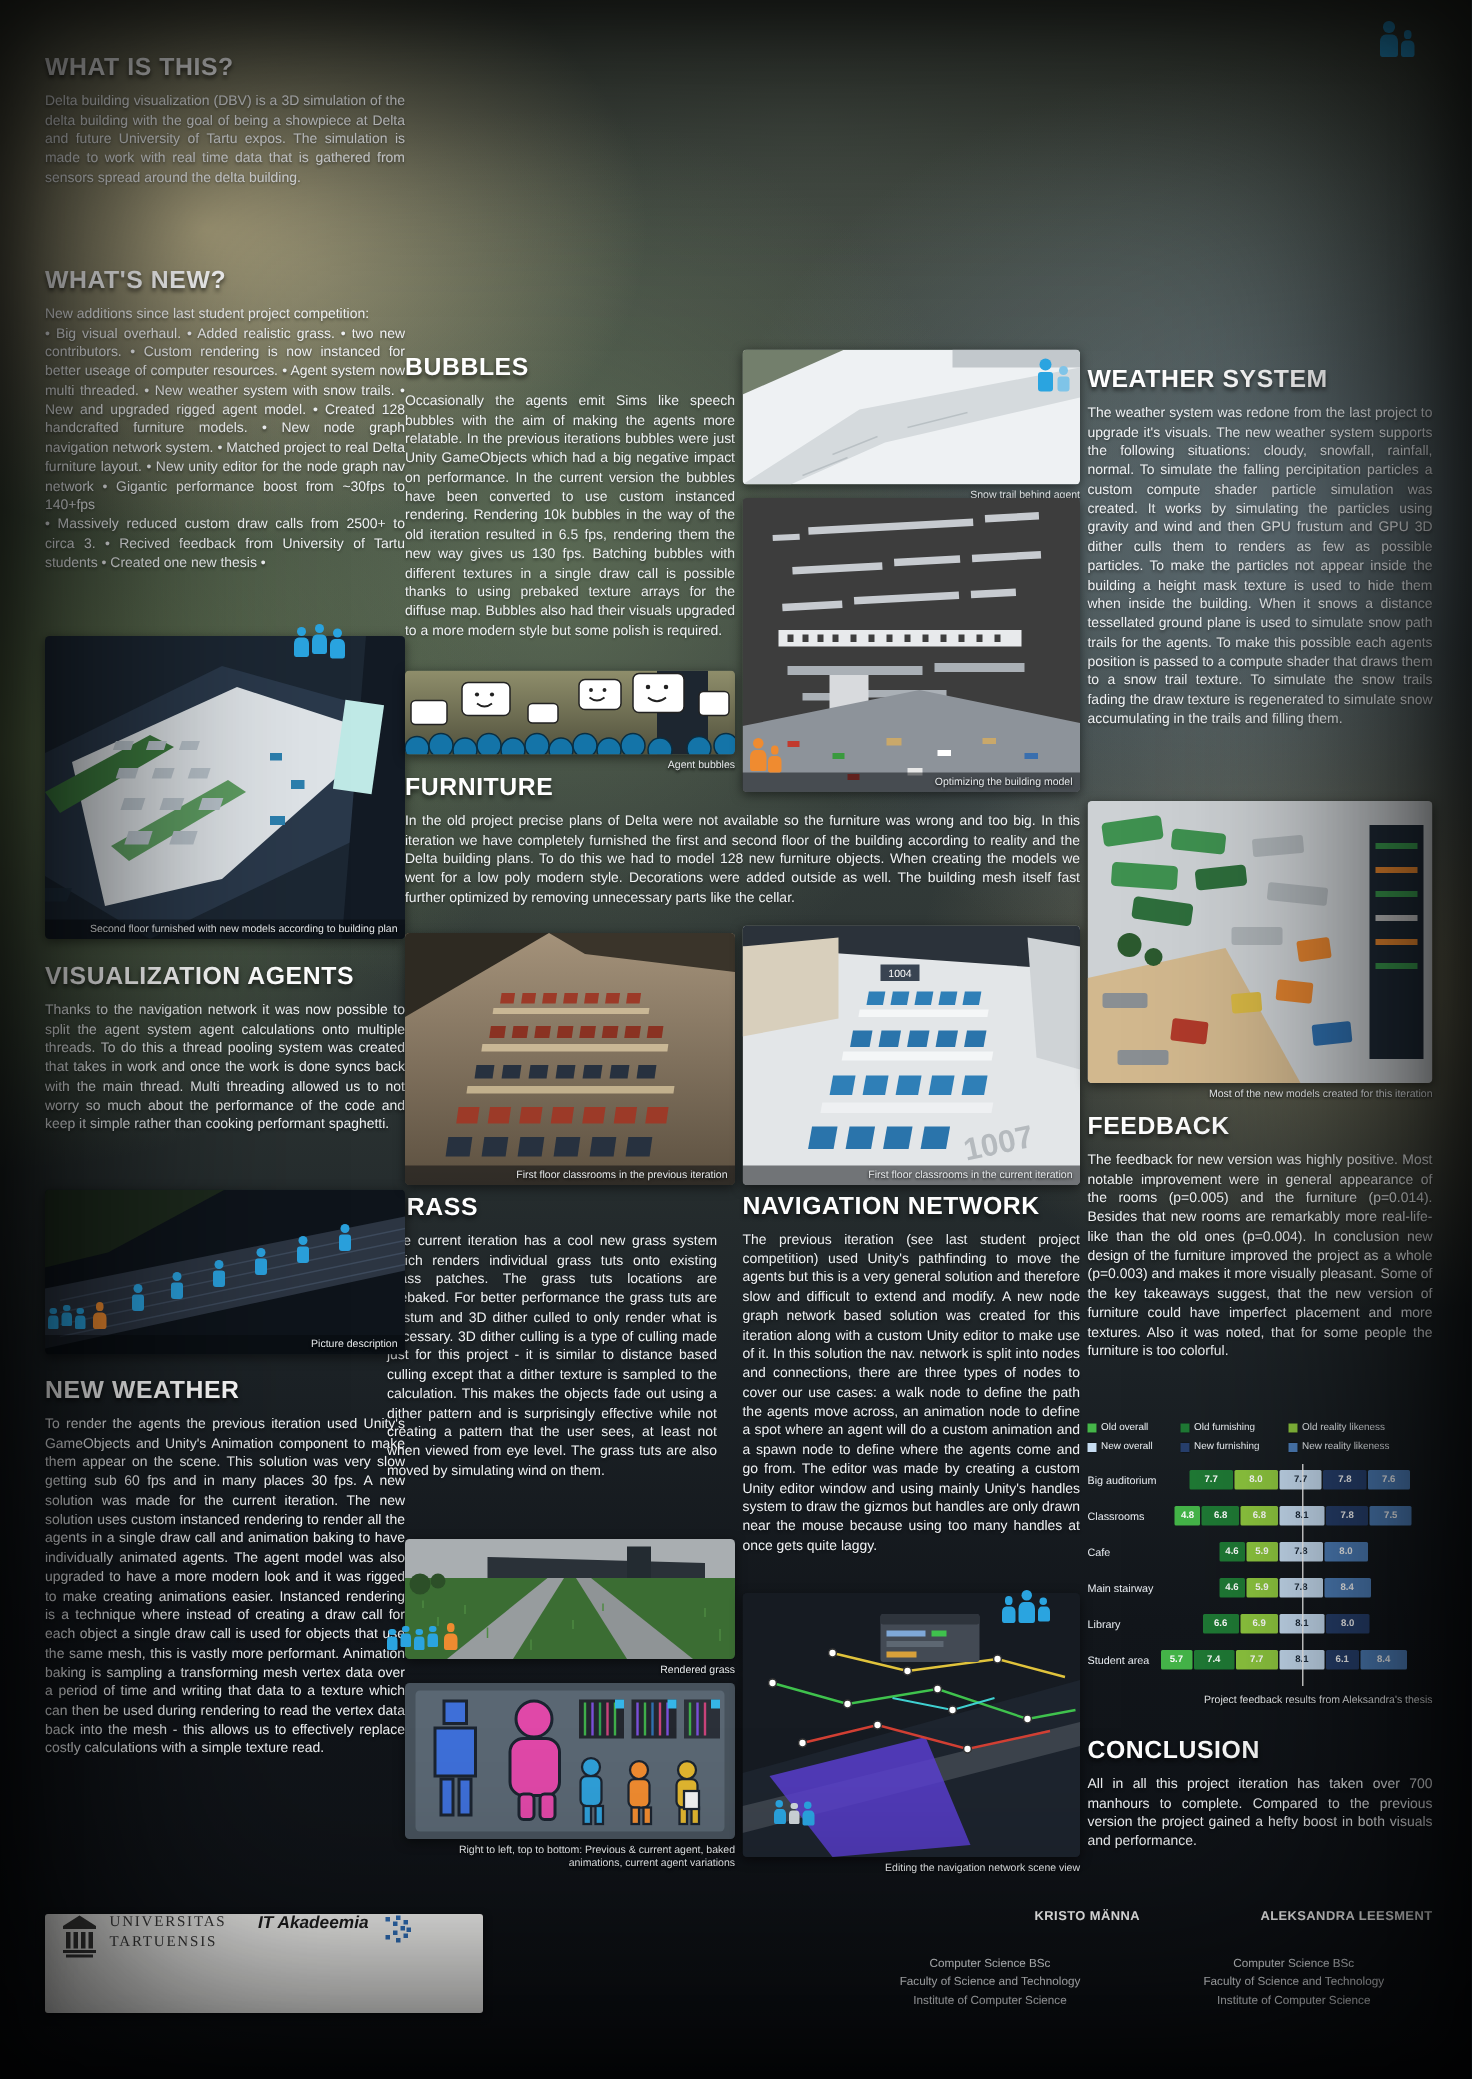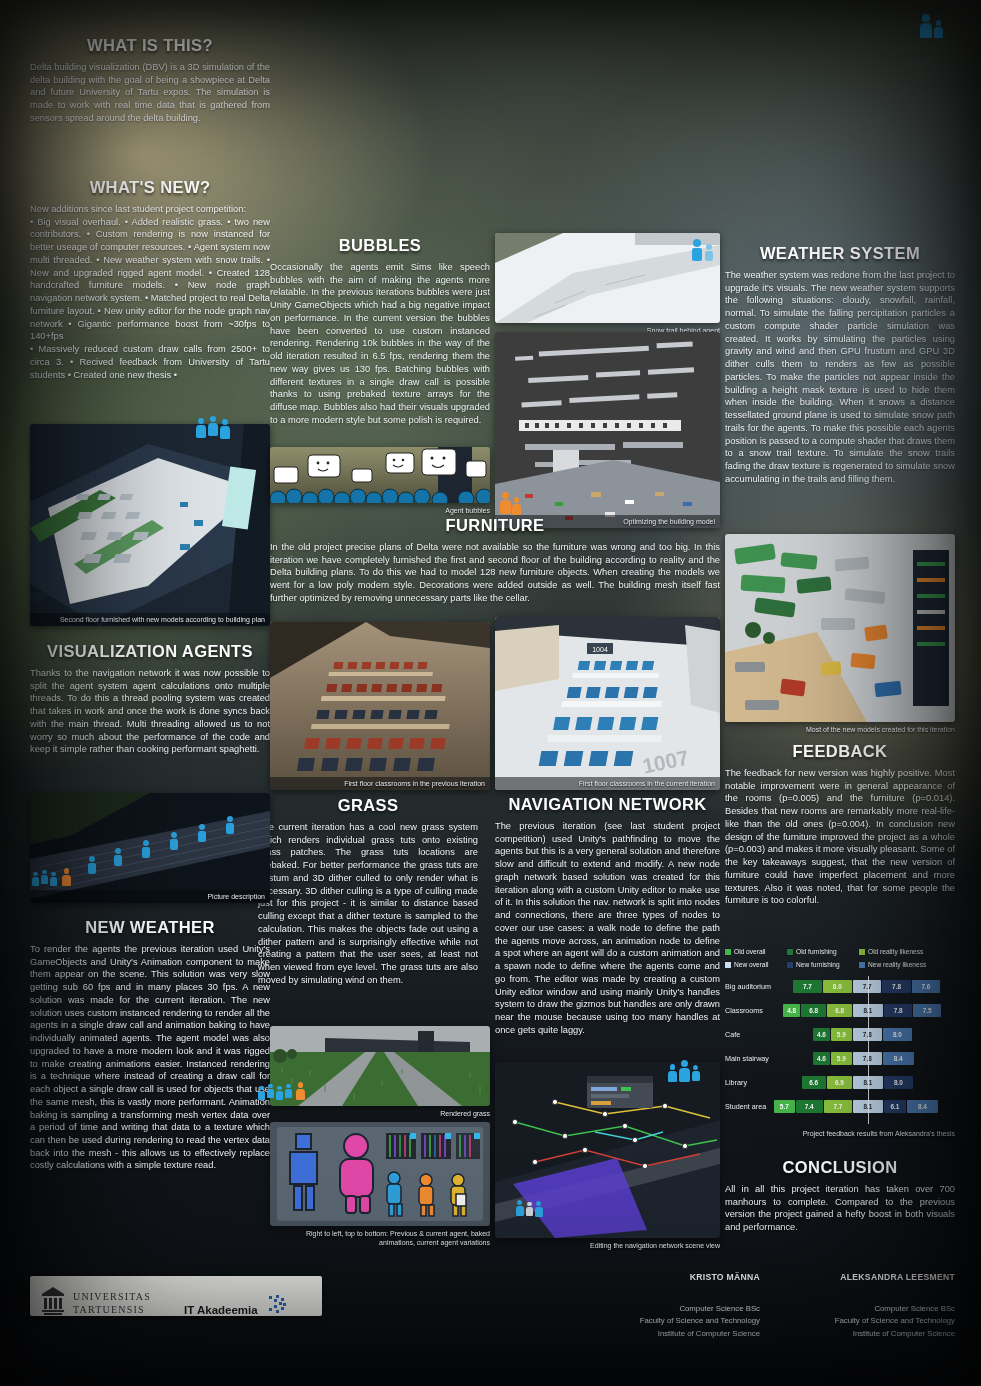--- a/index.html
+++ b/index.html
@@ -13,21 +13,21 @@
       radial-gradient(540px 430px at 88% 25%, rgba(122,142,156,.6), rgba(122,142,156,0) 72%),
       radial-gradient(430px 320px at 93% 47%, rgba(168,158,118,.55), rgba(168,158,118,0) 70%),
       radial-gradient(620px 360px at 55% 6%, rgba(88,98,88,.55), rgba(88,98,88,0) 75%),
       linear-gradient(180deg,#3a4038 0%,#39413e 28%,#2d3534 50%,#1c2226 66%,#12161b 78%,#0d1014 100%);
   }
   .vignette{position:absolute;inset:0;pointer-events:none;z-index:40;
     box-shadow:inset 0 0 150px 55px rgba(0,0,0,.78), inset 0 0 40px 12px rgba(0,0,0,.45);}
   
   .sec{position:absolute;}
   .sec h2{margin:0 0 6px 0;font-size:16.5px;font-weight:800;letter-spacing:.4px;
-    color:#ffffff;text-shadow:0 2px 3px rgba(0,0,0,.6);text-align:center;}
+    color:#ffffff;text-shadow:0 2px 3px rgba(0,0,0,.6);}
   .sec .body{margin:0;font-size:9.3px;line-height:1.37;text-align:justify;color:#f0f2f4;
     white-space:pre-line;text-shadow:0 1px 2px rgba(0,0,0,.45);}
   
   .title{position:absolute;left:276px;top:28px;width:678px;text-align:center;z-index:5;}
   .title .ln{font-size:60px;font-weight:800;letter-spacing:3px;line-height:1.22;
     color:#223146;-webkit-text-stroke:3px #f4f4f2;transform:scaleY(1.22);transform-origin:center top;
     text-shadow:0 0 14px rgba(0,0,0,.35);}
   
   figure.img{position:absolute;margin:0;z-index:3;}
   .imgbox{width:100%;height:100%;overflow:hidden;border-radius:3px;
@@ -49,29 +49,29 @@
   .legend{display:grid;grid-template-columns:62px 72px 96px;row-gap:6px;margin-bottom:12px;}
   .lg-item{display:flex;align-items:center;gap:3px;font-size:6.6px;color:#edf1f5;}
   .lg-sw{width:6px;height:6px;flex:0 0 6px;box-shadow:0 0 1px #000;}
   .ch-rows{position:relative;height:146px;}
   .ch-row{position:relative;height:13px;margin-bottom:11px;}
   .ch-lab{position:absolute;left:0;top:0;font-size:7.2px;line-height:13px;color:#e9edf2;white-space:nowrap;}
   .ch-seg{position:absolute;top:0;height:13px;font-size:6.4px;font-weight:700;line-height:13px;
     text-align:center;color:#fff;border-radius:1px;overflow:hidden;}
   .ch-line{position:absolute;left:143px;top:-4px;bottom:2px;width:1px;background:rgba(255,255,255,.85);}
   
-  .logobox{position:absolute;left:30px;top:1276px;width:292px;height:40px;background:#f2f2f0;
-    border-radius:2px;display:flex;align-items:flex-end;padding:0 12px;box-sizing:border-box;gap:9px;z-index:4;
+  .logobox{position:absolute;left:30px;top:1276px;width:292px;height:66px;background:#f2f2f0;
+    border-radius:2px;display:flex;align-items:flex-start;padding:0 12px;box-sizing:border-box;gap:9px;z-index:4;
     box-shadow:0 2px 6px rgba(0,0,0,.5);}
   .ut-text{font-family:"Liberation Serif","DejaVu Serif",serif;color:#3a3a3a;font-size:10px;
     letter-spacing:1.2px;line-height:1.25;}
-  .ita{font-weight:700;color:#1c1c1c;font-size:11.5px;margin-left:24px;white-space:nowrap;}
+  .ita{font-weight:700;color:#1c1c1c;font-size:11.5px;margin-left:12px;white-space:nowrap;font-style:italic;}
   .author{position:absolute;top:1272px;text-align:right;z-index:4;}
   .author .nm{font-size:8.6px;font-weight:800;color:#fff;letter-spacing:.3px;margin-bottom:21px;}
-  .author .ln{font-size:7.8px;color:#e8ebee;line-height:1.6;}
+  .author .ln{font-size:7.8px;color:#e8ebee;line-height:1.6;text-align:center;}
 </style>
 </head>
 <body>
 
 <div id="poster">
   <div class="vignette"></div>
 
 
   <div class="sec" style="left:30px;top:36px;width:240px">
     <h2>WHAT IS THIS?</h2>

